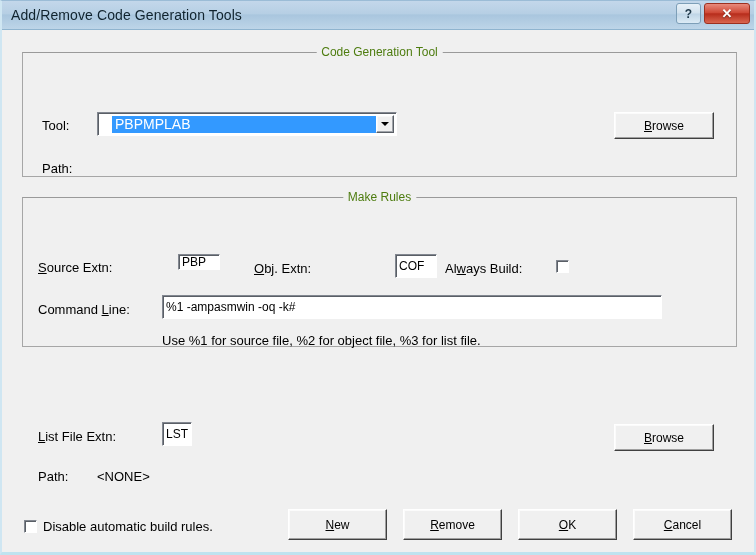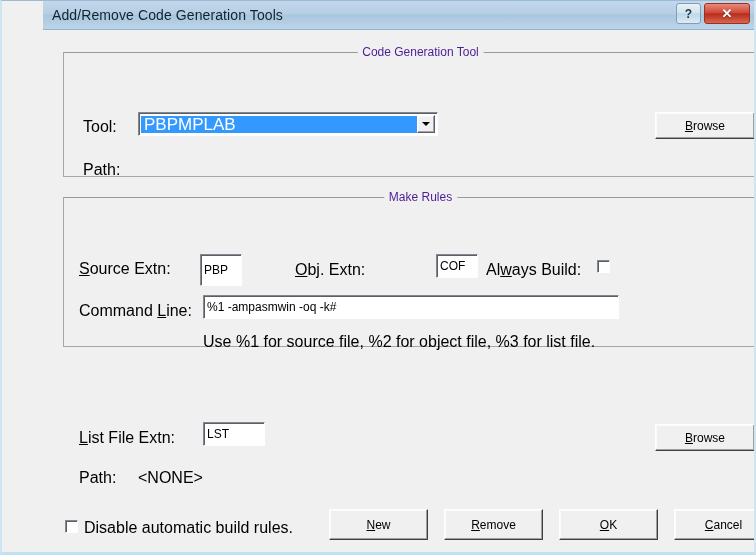--- a/index.html
+++ b/index.html
@@ -19,21 +19,20 @@
     position: relative;
     width: 756px;
     height: 555px;
     box-sizing: border-box;
     background: #f0f0f0;
     border: 1px solid #9bbcd6;
     border-bottom: 3px solid #bfe3ef;
     border-left: 2px solid #cfe6f2;
     border-right: 2px solid #cfe6f2;
     overflow: hidden;
-    padding-left: 41px;
   }
 
   
   #titlebar {
     position: relative;
     height: 29px;
     box-sizing: border-box;
     background: linear-gradient(to bottom, #c3d7ea 0%, #b6cfe4 45%, #a9c6de 50%, #bdd5e8 100%);
     border-bottom: 1px solid #8fb4cf;
     display: flex;
@@ -95,33 +94,33 @@
     box-sizing: border-box;
     border: 1px solid #a6a6a6;
     border-top-color: #9a9a9a;
   }
   .group-label {
     position: absolute;
     top: -8px;
     background: #f0f0f0;
     padding: 0 5px;
     font-size: 12px;
-    color: #4c1d95;
+    color: #4d7c0f;
     white-space: nowrap;
     transform: translateX(-50%);
   }
 
   #grp-codegen { left: 20px; top: 22px; width: 715px; height: 125px; }
   #grp-makerules { left: 20px; top: 167px; width: 715px; height: 150px; }
   #grp-debug { left: 20px; top: 333px; width: 715px; height: 130px; }
 
   
   .lbl {
     position: absolute;
-    font-size: 16px;
+    font-size: 13px;
     color: #000;
     white-space: nowrap;
   }
   .acc { text-decoration: underline; }
 
   
   .field {
     position: absolute;
     box-sizing: border-box;
     background: #ffffff;
@@ -150,24 +149,25 @@
     display: flex;
     align-items: center;
     padding: 2px;
   }
   .combo-text {
     flex: 1;
     height: 17px;
     line-height: 17px;
     background: #3399ff;
     color: #ffffff;
-    font-size: 17px;
+    font-size: 14px;
     padding-left: 3px;
     white-space: nowrap;
     overflow: hidden;
+    margin-left: 12px;
   }
   .combo-arrow {
     width: 18px;
     height: 18px;
     box-sizing: border-box;
     background: #f0f0f0;
     border: 1px solid;
     border-color: #ffffff #5a5f66 #5a5f66 #ffffff;
     box-shadow: inset -1px -1px 0 #a0a4aa, inset 1px 1px 0 #f8f8f8;
     display: flex;
@@ -246,46 +246,46 @@
     </div>
 
     <div class="lbl" style="left:40px; top:131px;">Path:</div>
 
     <div class="group" id="grp-makerules">
       <div class="group-label" style="left:50%;">Make Rules</div>
     </div>
 
     <div class="lbl" style="left:36px; top:230px;text-align:right;"><span class="acc">S</span><span>ource Extn:</span></div>
 
-    <div class="field" style="left:157px; top:224px; width:42px; height:32px;text-align:center;">
+    <div class="field" style="left:176px; top:224px; width:42px; height:16px;text-align:center;">
       <span>PBP</span>
     </div>
 
     <div class="lbl" style="left:252px; top:231px;"><span class="acc">O</span><span>bj. Extn:</span></div>
 
     <div class="field" style="left:350px; top:224px; width:42px; height:24px;margin-left:43px;">
       <span>COF</span>
     </div>
 
     <div class="lbl" style="left:443px; top:231px;text-align:right;"><span>Al</span><span class="acc">w</span><span>ays Build:</span></div>
 
     <div class="cbox" style="left:554px; top:230px;"></div>
 
     <div class="lbl" style="left:36px; top:272px;"><span>Command </span><span class="acc">L</span><span>ine:</span></div>
 
-    <div class="field" style="left:160px; top:265px; width:416px; height:24px;">
+    <div class="field" style="left:160px; top:265px; width:500px; height:24px;">
       <span>%1 -ampasmwin -oq -k#</span>
     </div>
 
     <div class="lbl" style="left:160px; top:303px;">Use %1 for source file, %2 for object file, %3 for list file.</div>
 
 
     <div class="lbl" style="left:36px; top:399px;text-align:right;"><span class="acc">L</span><span>ist File Extn:</span></div>
 
-    <div class="field" style="left:160px; top:392px; width:62px; height:24px;">
+    <div class="field" style="left:160px; top:392px; width:30px; height:24px;">
       <span>LST</span>
     </div>
 
     <div class="btn" style="left:612px; top:394px; width:100px; height:27px;">
       <span class="acc">B</span>
         <span>rowse</span>
     </div>
 
     <div class="lbl" style="left:36px; top:439px;">Path:</div>
     <div class="lbl" style="left:95px; top:439px;">&lt;NONE&gt;</div>

